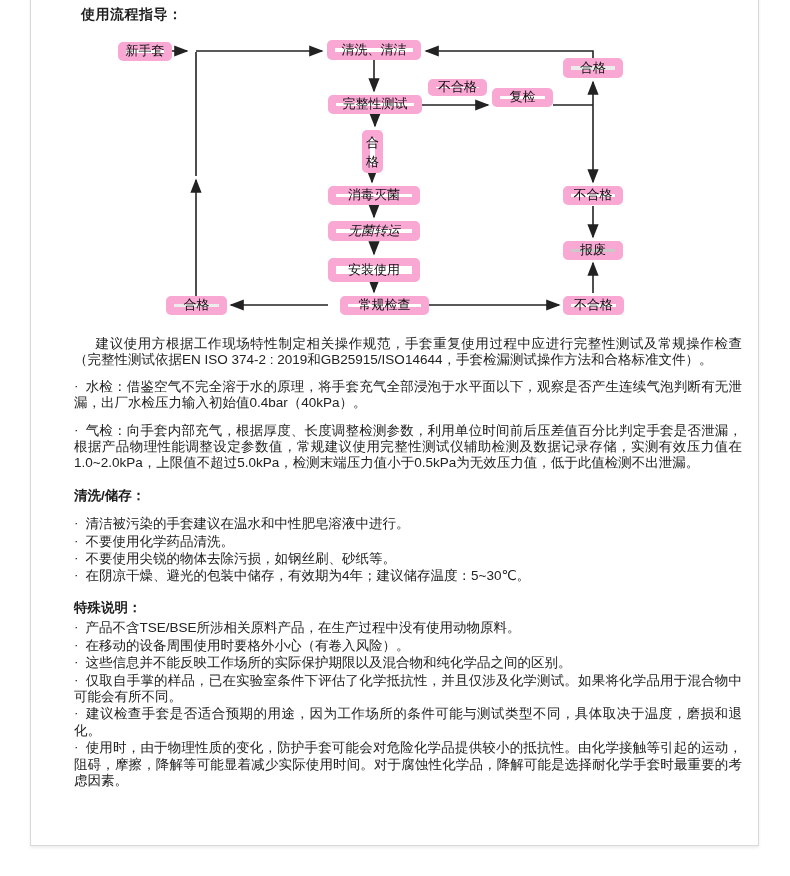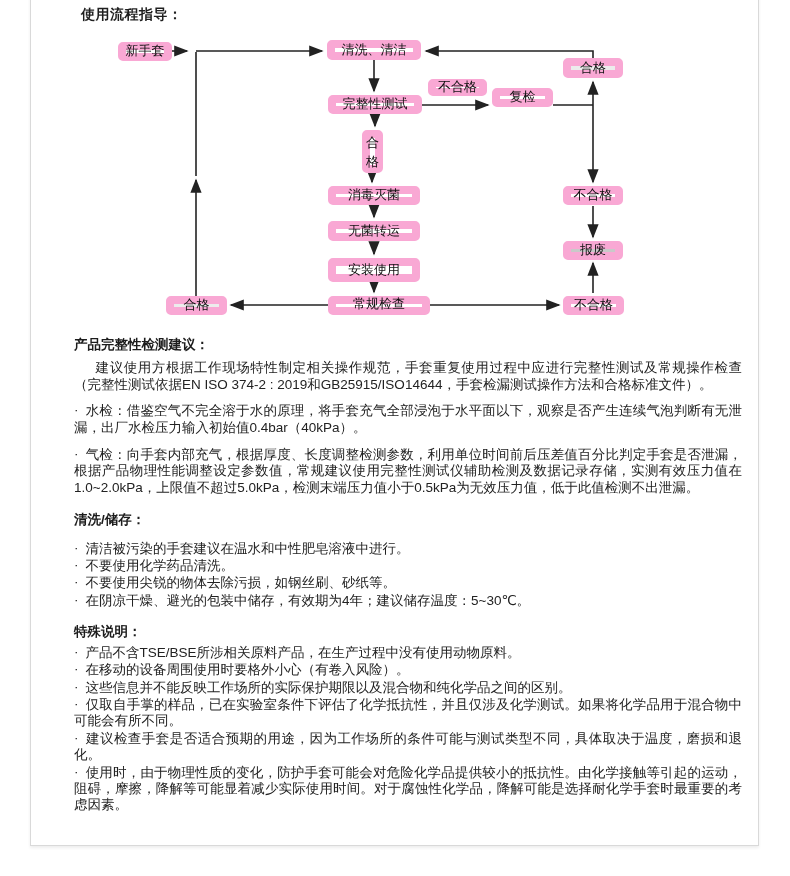--- a/index.html
+++ b/index.html
@@ -85,32 +85,31 @@
 
   <div class="node" style="left:118px;top:12px;width:54px;height:19px;">新手套</div>
   <div class="node" style="left:327px;top:10px;width:94px;height:20px;">清洗、清洁</div>
   <div class="node gray" style="left:563px;top:28px;width:60px;height:20px;">合格</div>
   <div class="node" style="left:428px;top:49px;width:59px;height:17px;">不合格</div>
   <div class="node" style="left:328px;top:65px;width:94px;height:19px;">完整性测试</div>
   <div class="node" style="left:492px;top:58px;width:61px;height:19px;">复检</div>
   <div class="node vert" style="left:362px;top:100px;width:21px;height:43px;">合格</div>
   <div class="node" style="left:328px;top:156px;width:92px;height:19px;">消毒灭菌</div>
   <div class="node" style="left:563px;top:156px;width:60px;height:19px;">不合格</div>
-  <div class="node" style="left:328px;top:191px;width:92px;height:20px;">无菌转运</div>
+  <div class="node" style="left:328px;top:191px;width:92px;height:20px;font-style:italic;">无菌转运</div>
   <div class="node dark" style="left:563px;top:211px;width:60px;height:19px;">报废</div>
   <div class="node" style="left:328px;top:228px;width:92px;height:24px;">安装使用</div>
   <div class="node gray" style="left:166px;top:266px;width:61px;height:19px;">合格</div>
-  <div class="node" style="left:328px;top:266px;width:102px;height:19px;font-family:Liberation Mono, monospace;">常规检查</div>
+  <div class="node" style="left:340px;top:266px;width:89px;height:19px;">常规检查</div>
   <div class="node" style="left:563px;top:266px;width:61px;height:19px;">不合格</div>
 </div>
 
 <div class="text-col">
 
   <div id="sec-integrity">
-    <h3 class="sec-heading">产品完整性检测建议：</h3>
     <p class="intro">建议使用方根据工作现场特性制定相关操作规范，手套重复使用过程中应进行完整性测试及常规操作检查（完整性测试依据EN ISO 374-2 : 2019和GB25915/ISO14644，手套检漏测试操作方法和合格标准文件）。</p>
     <ul class="blist spaced">
       <li><span class="dot">·</span><span>水检：借鉴空气不完全溶于水的原理，将手套充气全部浸泡于水平面以下，观察是否产生连续气泡判断有无泄漏，出厂水检压力输入初始值0.4bar（40kPa）。</span></li>
       <li><span class="dot">·</span><span>气检：向手套内部充气，根据厚度、长度调整检测参数，利用单位时间前后压差值百分比判定手套是否泄漏，根据产品物理性能调整设定参数值，常规建议使用完整性测试仪辅助检测及数据记录存储，实测有效压力值在1.0~2.0kPa，上限值不超过5.0kPa，检测末端压力值小于0.5kPa为无效压力值，低于此值检测不出泄漏。</span></li>
     </ul>
   </div>
 
   <div id="sec-clean">
     <h3 class="sec-heading">清洗/储存：</h3>
     <ul class="blist">

